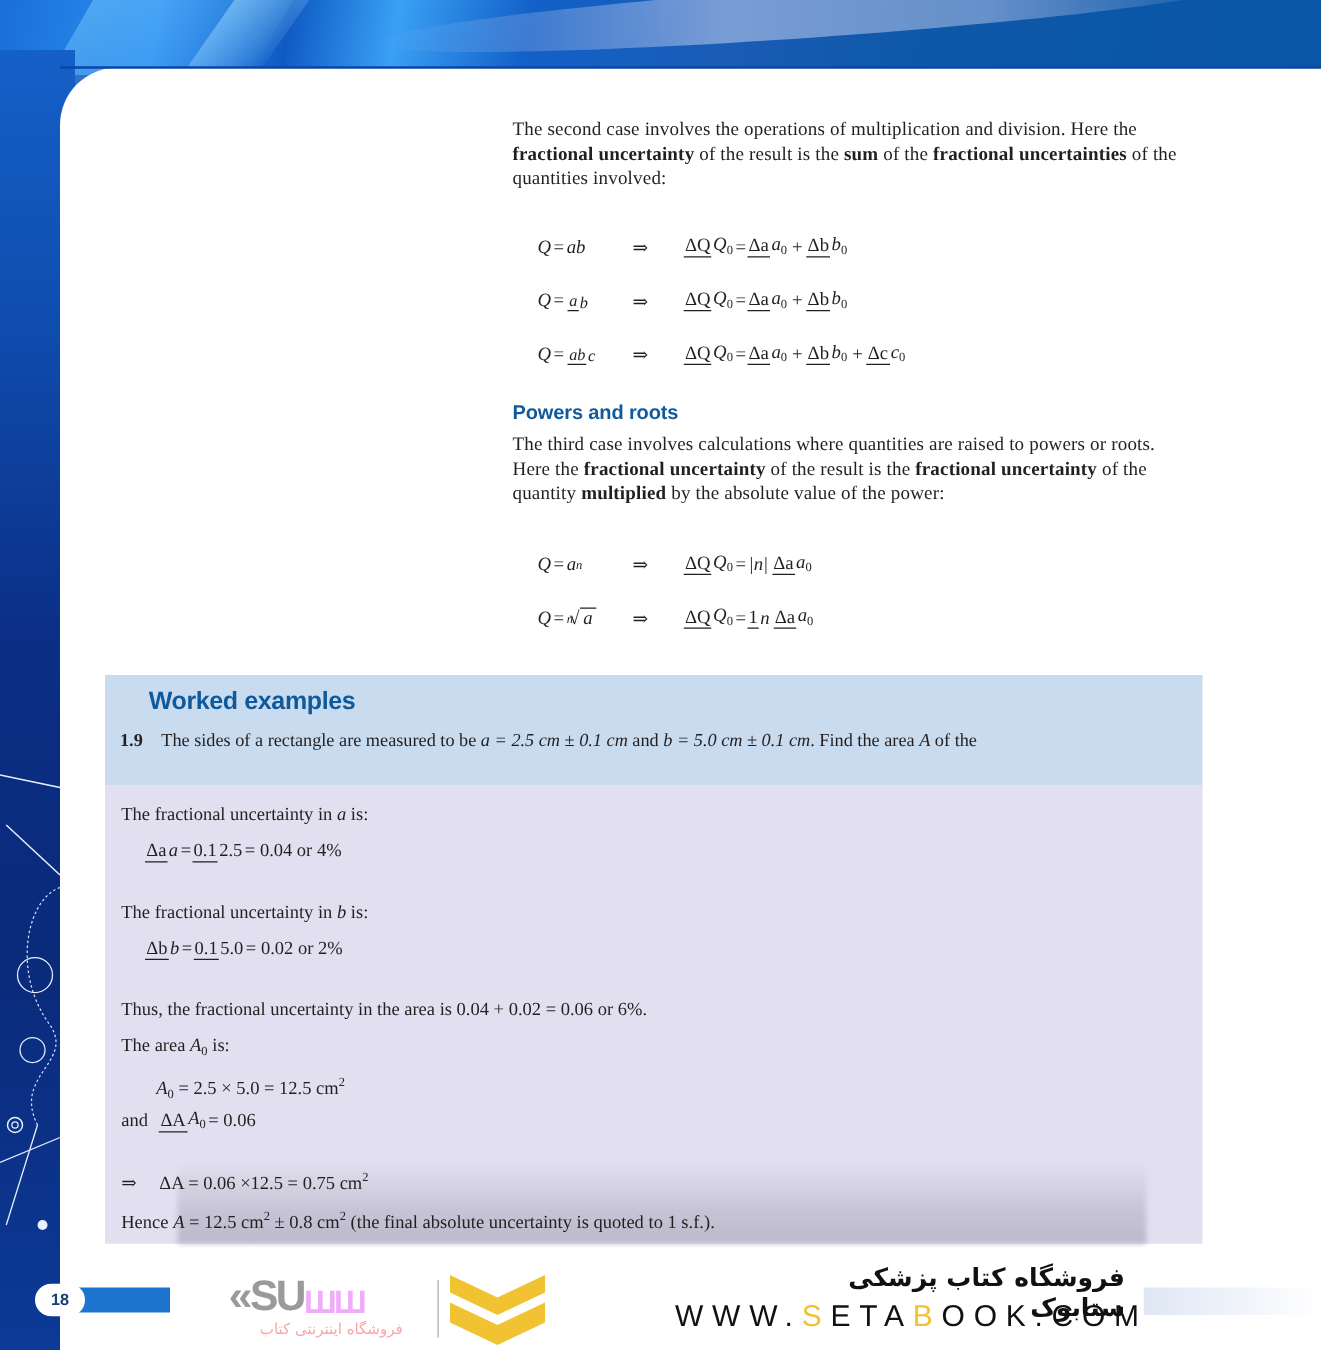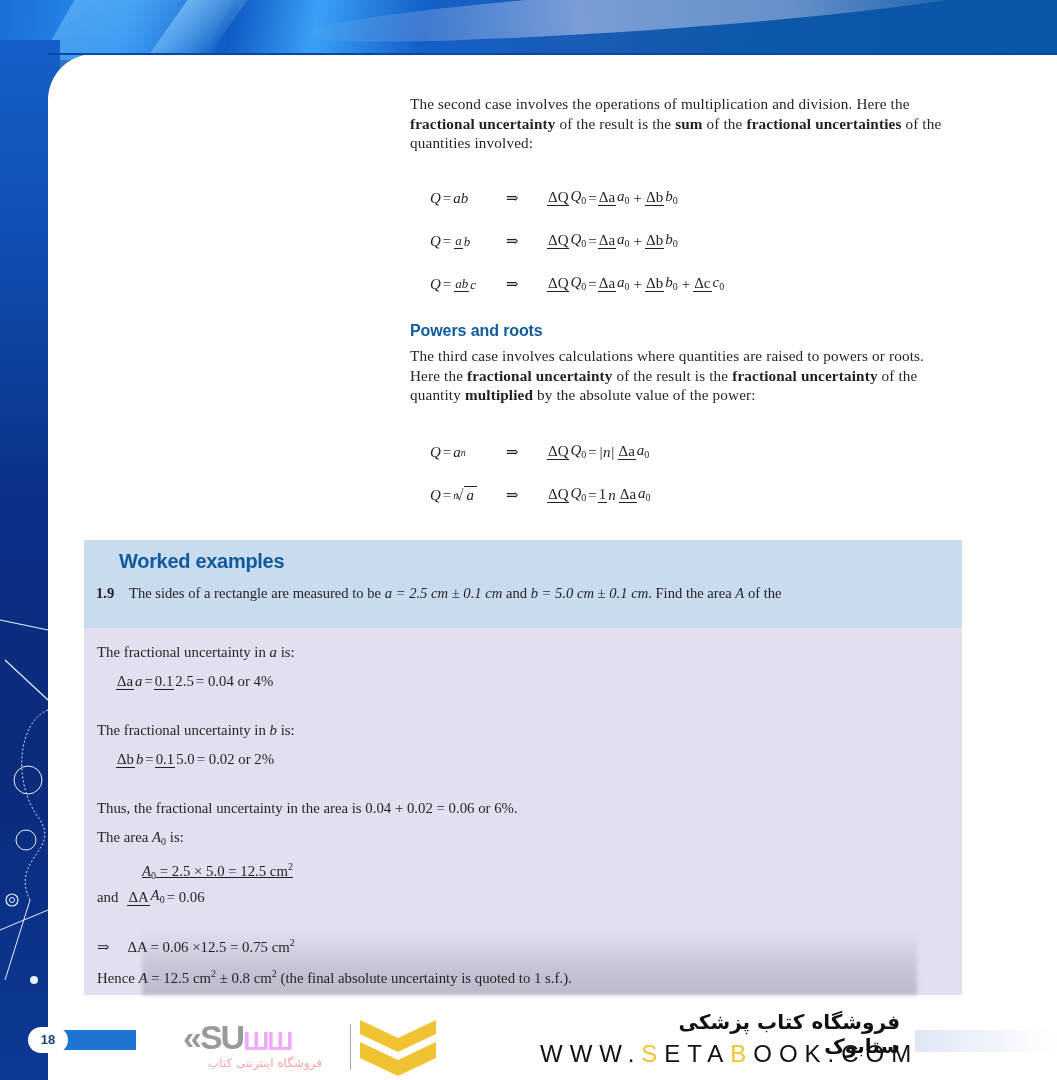--- a/index.html
+++ b/index.html
@@ -352,21 +352,21 @@
       <span class="den">5.0</span>
     </span>
   <span>= 0.02 or 2%</span>
 </div>
 
 <div class="line" style="top:799px;">Thus, the fractional uncertainty in the area is 0.04 + 0.02 = 0.06 or 6%.</div>
 
 <div class="line" style="top:828px;">
   <span>The area </span><i>A</i><span class="sub0">0</span><span> is:</span>
 </div>
-<div class="line" style="left:142px; top:857px;text-decoration:underline;">
+<div class="line" style="left:125px; top:857px;">
   <i>A</i><span class="sub0">0</span> <span>= 2.5 × 5.0 = 12.5 cm</span><span class="sup">2</span>
 </div>
 <div class="eqline" style="left:97px; top:888px;">
   <span style="margin-right:8px;">and</span>
   <span class="frac">
       <span class="num">ΔA</span>
       <span class="den"><i>A</i><span class="sub0">0</span></span>
     </span>
   <span>= 0.06</span>
 </div>

